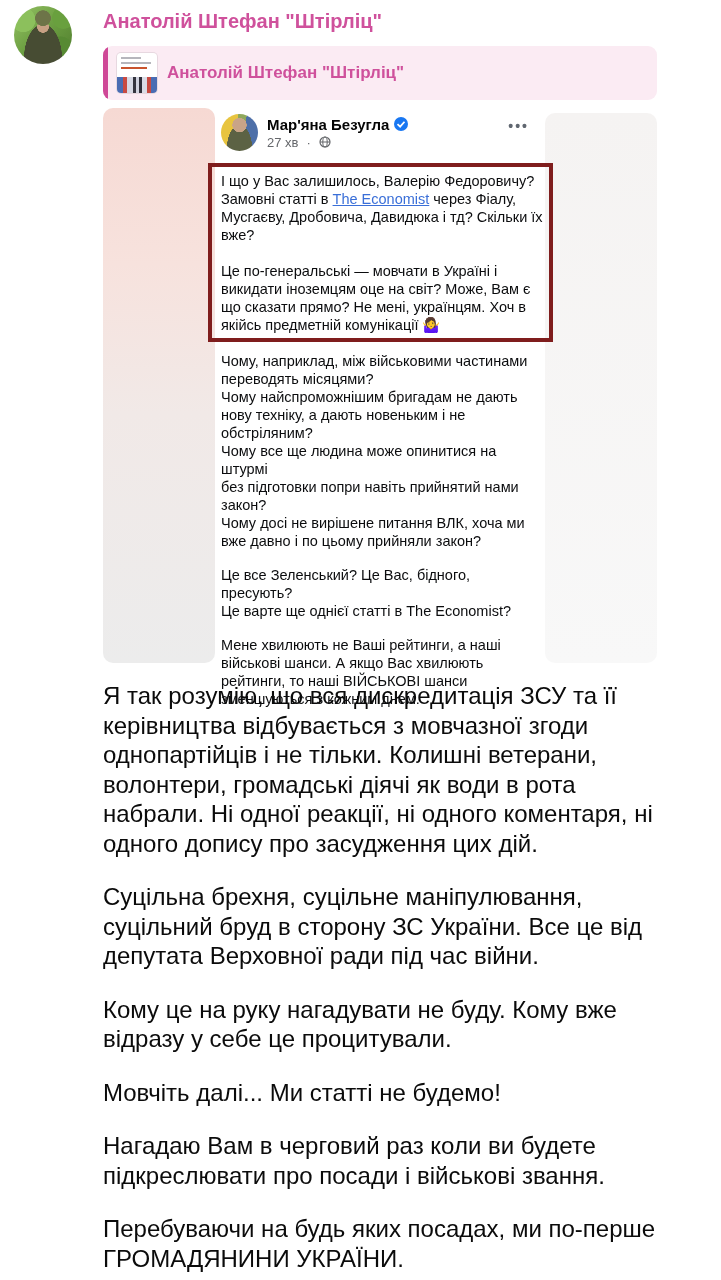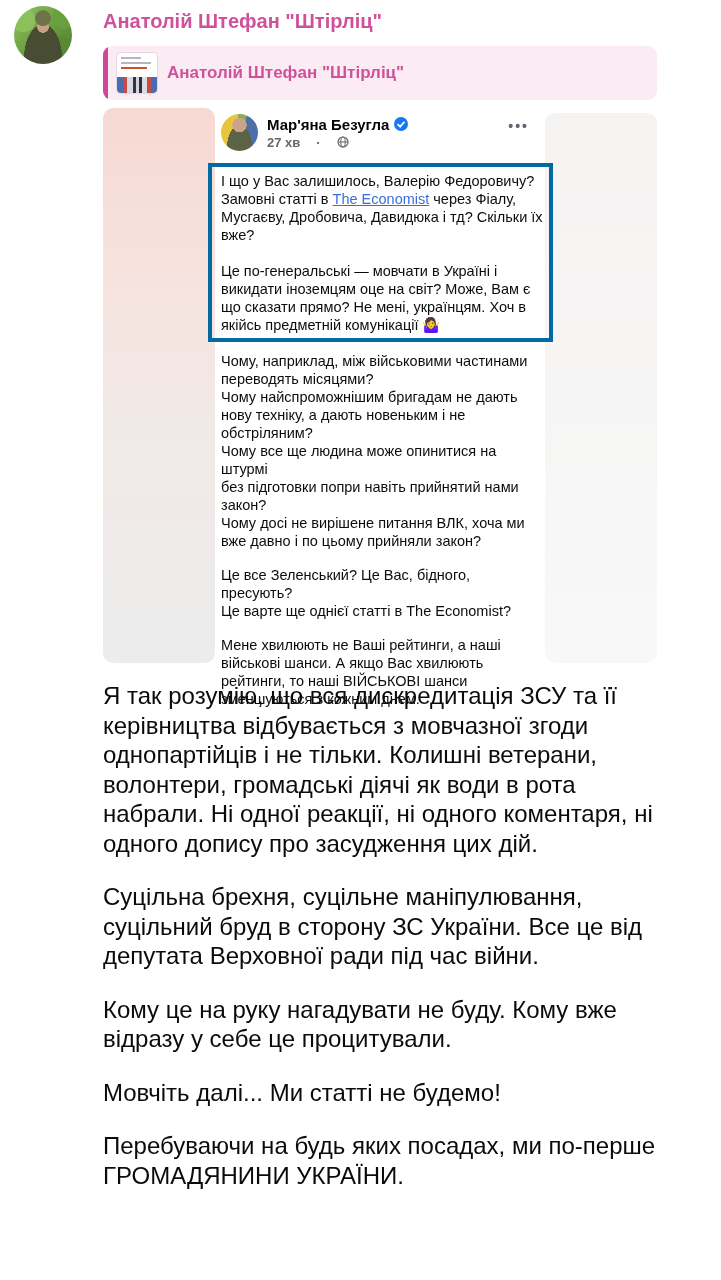--- a/index.html
+++ b/index.html
@@ -65,29 +65,29 @@
   .fb-avatar{
     width:37px;height:37px;border-radius:50%;margin-right:9px;flex-shrink:0;overflow:hidden;
     background:
       radial-gradient(circle at 50% 30%, #c9a488 0 22%, rgba(0,0,0,0) 23%),
       radial-gradient(ellipse at 50% 95%, #5c6244 0 48%, rgba(0,0,0,0) 49%),
       linear-gradient(100deg,#e8c43f 0 40%,#8fa85c 40% 60%,#4d6fa8 60% 100%);
   }
   .fb-name-row{display:flex;align-items:center;gap:5px;}
   .fb-name{font-weight:bold;font-size:15px;line-height:19px;color:#050505;}
   .fb-badge{width:14px;height:14px;display:block;}
-  .fb-time-row{display:flex;align-items:center;gap:16px;font-size:13px;color:#65676b;line-height:17px;font-weight:bold;}
+  .fb-time-row{display:flex;align-items:center;gap:8px;font-size:13px;color:#65676b;line-height:17px;}
   .fb-globe{width:12px;height:12px;display:block;}
   .fb-menu{
     position:absolute;right:14px;top:4px;color:#606770;font-size:14px;font-weight:bold;letter-spacing:2px;
   }
   .fb p{margin:0 0 16px 0;font-size:14.5px;line-height:18px;color:#0b0c0e;white-space:pre-line;}
   .fb p:last-child{margin-bottom:8px;}
   .red-box{
-    border:4px solid #0369a1;margin:0 -10px 10px -13px;padding:5px 6px 2px 9px;
+    border:4px solid #7f1d1d;margin:0 -10px 10px -13px;padding:5px 6px 2px 9px;
   }
   .red-box p{margin-bottom:18px;}
   .red-box p:last-child{margin-bottom:2px;}
   .fb-link{color:#3a6fd8;text-decoration:underline;}
 
   
   .main-text{margin-top:18px;width:560px;}
   .main-text p{
     margin:4px 0 24px 0;font-size:24px;line-height:29.5px;color:#0b0b0b;white-space:pre-line;
   }
@@ -178,17 +178,19 @@
 однопартійців і не тільки. Колишні ветерани,
 волонтери, громадські діячі як води в рота
 набрали. Ні одної реакції, ні одного коментаря, ні
 одного допису про засудження цих дій.</p>
     <p>Суцільна брехня, суцільне маніпулювання,
 суцільний бруд в сторону ЗС України. Все це від
 депутата Верховної ради під час війни.</p>
     <p>Кому це на руку нагадувати не буду. Кому вже
 відразу у себе це процитували.</p>
     <p>Мовчіть далі... Ми статті не будемо!</p>
+    <p>Нагадаю Вам в черговий раз коли ви будете
+підкреслювати про посади і військові звання.</p>
     <p>Перебуваючи на будь яких посадах, ми по-перше
 ГРОМАДЯНИНИ УКРАЇНИ.</p>
   </div>
 
 </div>
 
 </body></html>

